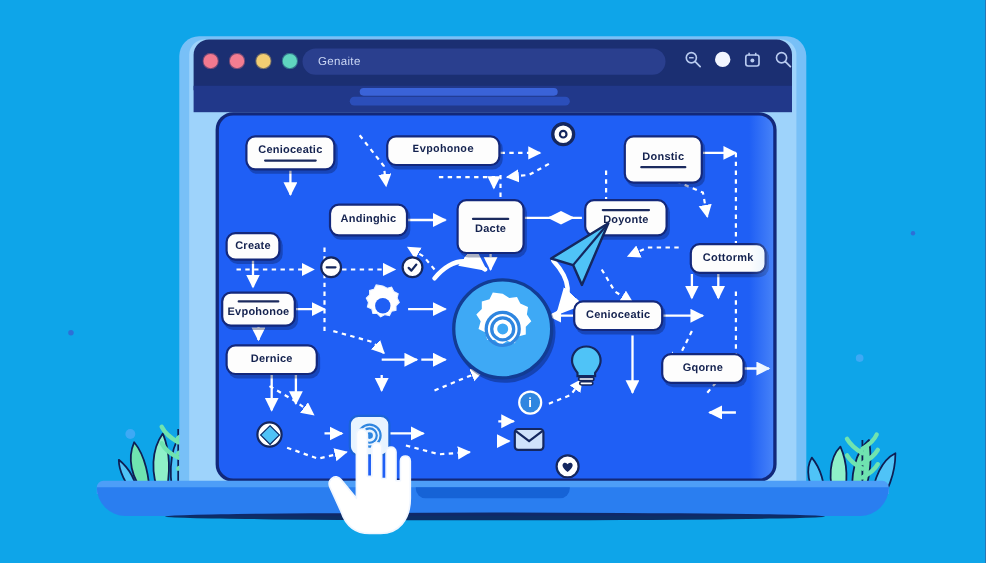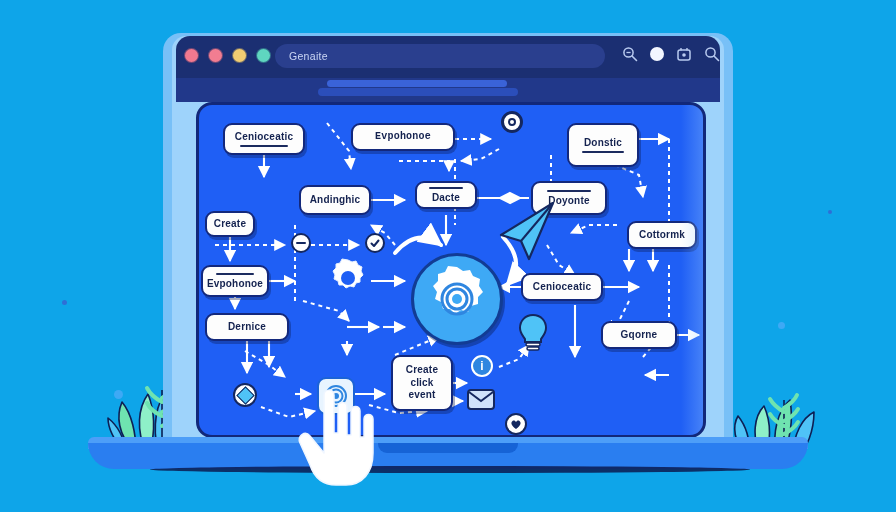--- a/index.html
+++ b/index.html
@@ -283,21 +283,21 @@
     <div class="node" style="left:152px;top:18px;width:104px;height:28px;font-family:Liberation Mono, monospace;">
       <span>Evpohonoe</span>
     </div>
     <div class="node" style="left:368px;top:18px;width:72px;height:44px;">
       <span>Donstic</span>
       <i class="rule"></i>
     </div>
     <div class="node" style="left:100px;top:80px;width:72px;height:30px;align-items:center;">
       <span>Andinghic</span>
     </div>
-    <div class="node rule-top" style="left:216px;top:76px;width:62px;height:28px;text-align:right;">
+    <div class="node rule-top" style="left:216px;top:76px;width:62px;height:50px;text-align:right;">
       <span>Dacte</span>
       <i class="rule"></i>
     </div>
     <div class="node rule-top" style="left:332px;top:76px;width:76px;height:34px;">
       <span>Doyonte</span>
       <i class="rule"></i>
     </div>
     <div class="node" style="left:6px;top:106px;width:50px;height:26px;">
       <span>Create</span>
     </div>
@@ -309,23 +309,20 @@
       <i class="rule"></i>
     </div>
     <div class="node" style="left:322px;top:168px;width:82px;height:28px;">
       <span>Cenioceatic</span>
     </div>
     <div class="node" style="left:6px;top:208px;width:84px;height:28px;">
       <span>Dernice</span>
     </div>
     <div class="node" style="left:402px;top:216px;width:76px;height:28px;">
       <span>Gqorne</span>
-    </div>
-    <div class="node tall" style="left:192px;top:250px;width:62px;height:56px;">
-      <span>Create click event</span>
     </div>
 
     <div class="circ-ic ic" style="left:302px;top:6px;width:22px;height:22px;border-width:3px;">
       <div style="width:8px;height:8px;border-radius:50%;background:#fff;border:2px solid #14275f;box-sizing:border-box;"></div>
     </div>
     <div class="circ-ic ic" style="left:92px;top:128px;width:20px;height:20px;">
       <svg width="12" height="12" viewBox="0 0 12 12">
           <line x1="2" y1="6" x2="10" y2="6" stroke="#14275f" stroke-width="2" stroke-linecap="round"></line>
         </svg>
     </div>

